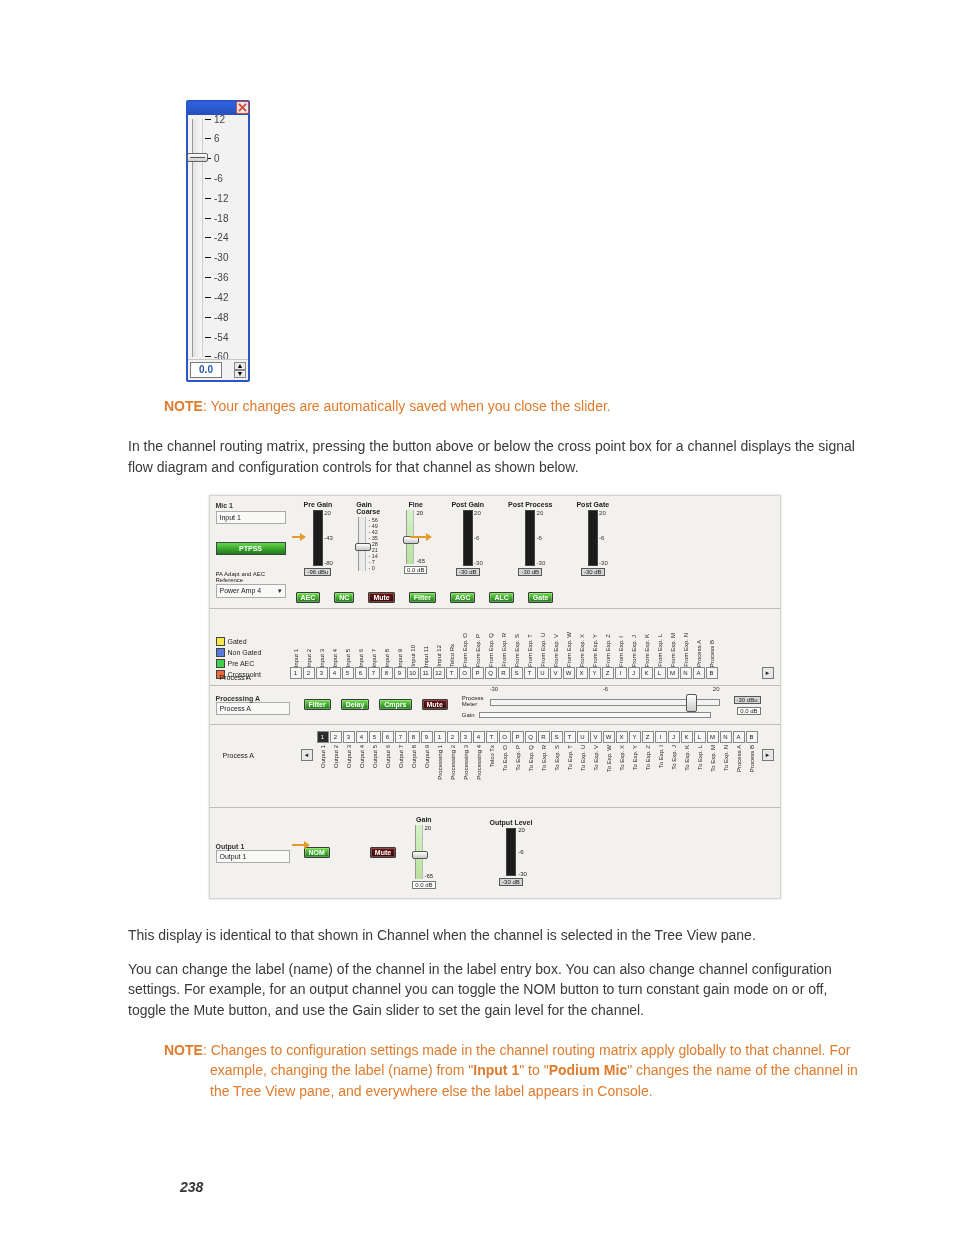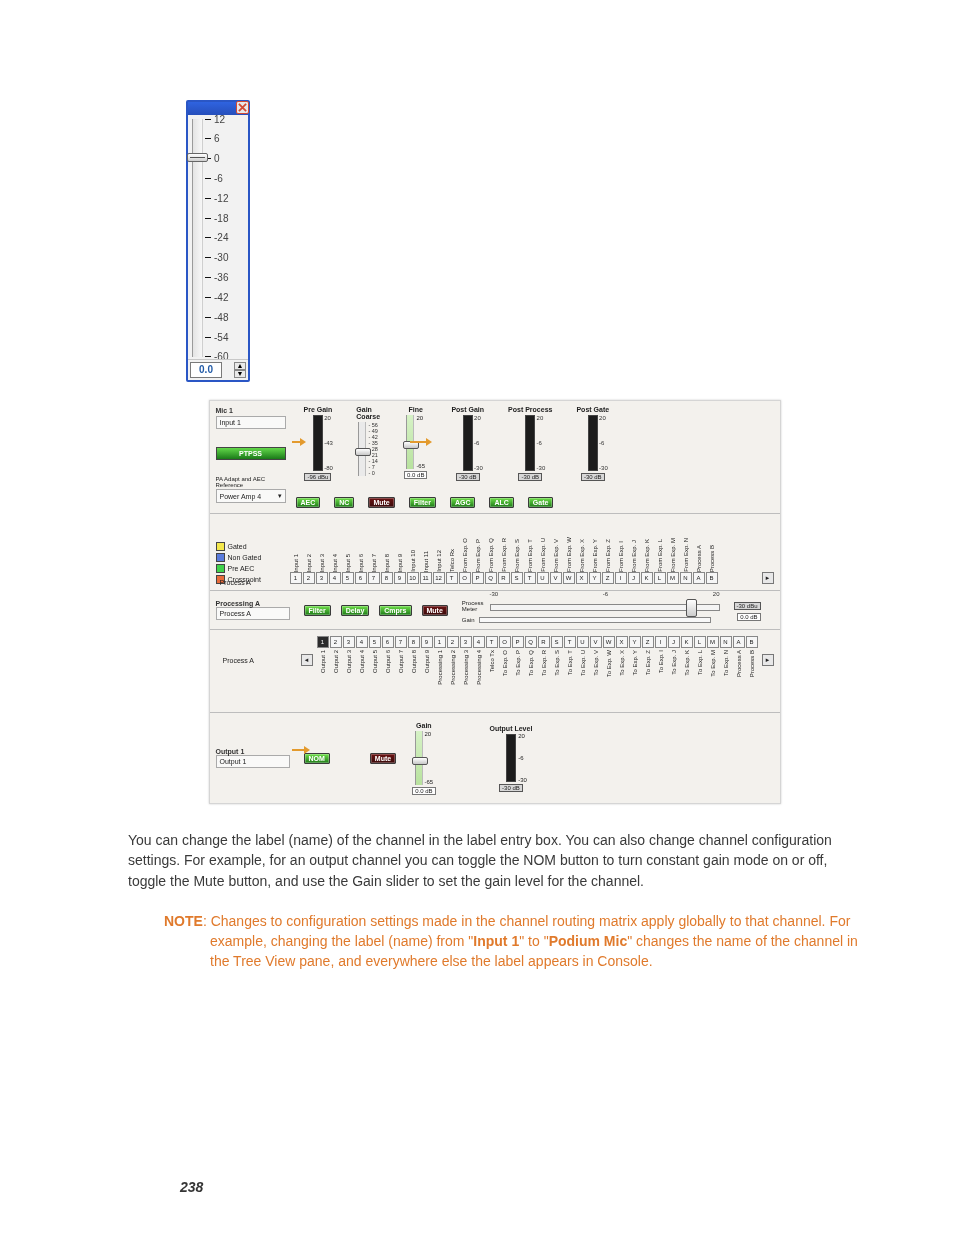--- a/index.html
+++ b/index.html
@@ -120,22 +120,26 @@
     </div>
     <div class="slider-footer">
       <div class="slider-value">0.0</div>
       <div class="spin">
         <button>▲</button>
         <button>▼</button>
       </div>
     </div>
   </div>
 
-
-
+  <div class="note-line">
+    <span class="note-label">NOTE</span><span>: Your changes are automatically saved when you close the slider.</span>
+  </div>
+
+
+  <div class="body-text para">In the channel routing matrix, pressing the button above or below the cross point box for a channel displays the signal flow diagram and configuration controls for that channel as shown below.</div>
 
   <div class="matrix-figure">
 
     <div class="mf-top">
       <div class="mf-topleft">
         <div class="mf-label" style="font-weight:700">Mic 1</div>
         <div class="mf-box" style="margin-top:2px;font-size:7px">Input 1</div>
         <span class="mf-chip">PTPSS</span>
         <div style="font-size:6px;margin-top:16px">PA Adapt and AEC Reference</div>
         <div class="mf-box" style="font-size:7px;display:flex;justify-content:space-between;align-items:center;margin-top:1px">
@@ -609,20 +613,21 @@
                 <span>-30</span>
               </div>
             </div>
           </div>
         <div class="mf-badge">-30 dB</div>
       </div>
       <div class="mf-arrow" style="left:82px;top:36px;width:14px"></div>
     </div>
   </div>
 
+  <div class="body-text para">This display is identical to that shown in Channel when the channel is selected in the Tree View pane.</div>
 
   <div class="body-text para">You can change the label (name) of the channel in the label entry box. You can also change channel configuration settings. For example, for an output channel you can toggle the NOM button to turn constant gain mode on or off, toggle the Mute button, and use the Gain slider to set the gain level for the channel.</div>
 
   <div class="note-block">
     <div class="first-line">
       <span class="lbl">NOTE</span><span class="content"><span>: Changes to configuration settings made in the channel routing matrix apply globally to that channel. For example, changing the label (name) from "</span><b>Input 1</b><span>" to "</span><b>Podium Mic</b><span>" changes the name of the channel in the Tree View pane, and everywhere else the label appears in Console.</span></span>
     </div>
   </div>
 
   <div class="page-num">238</div>

